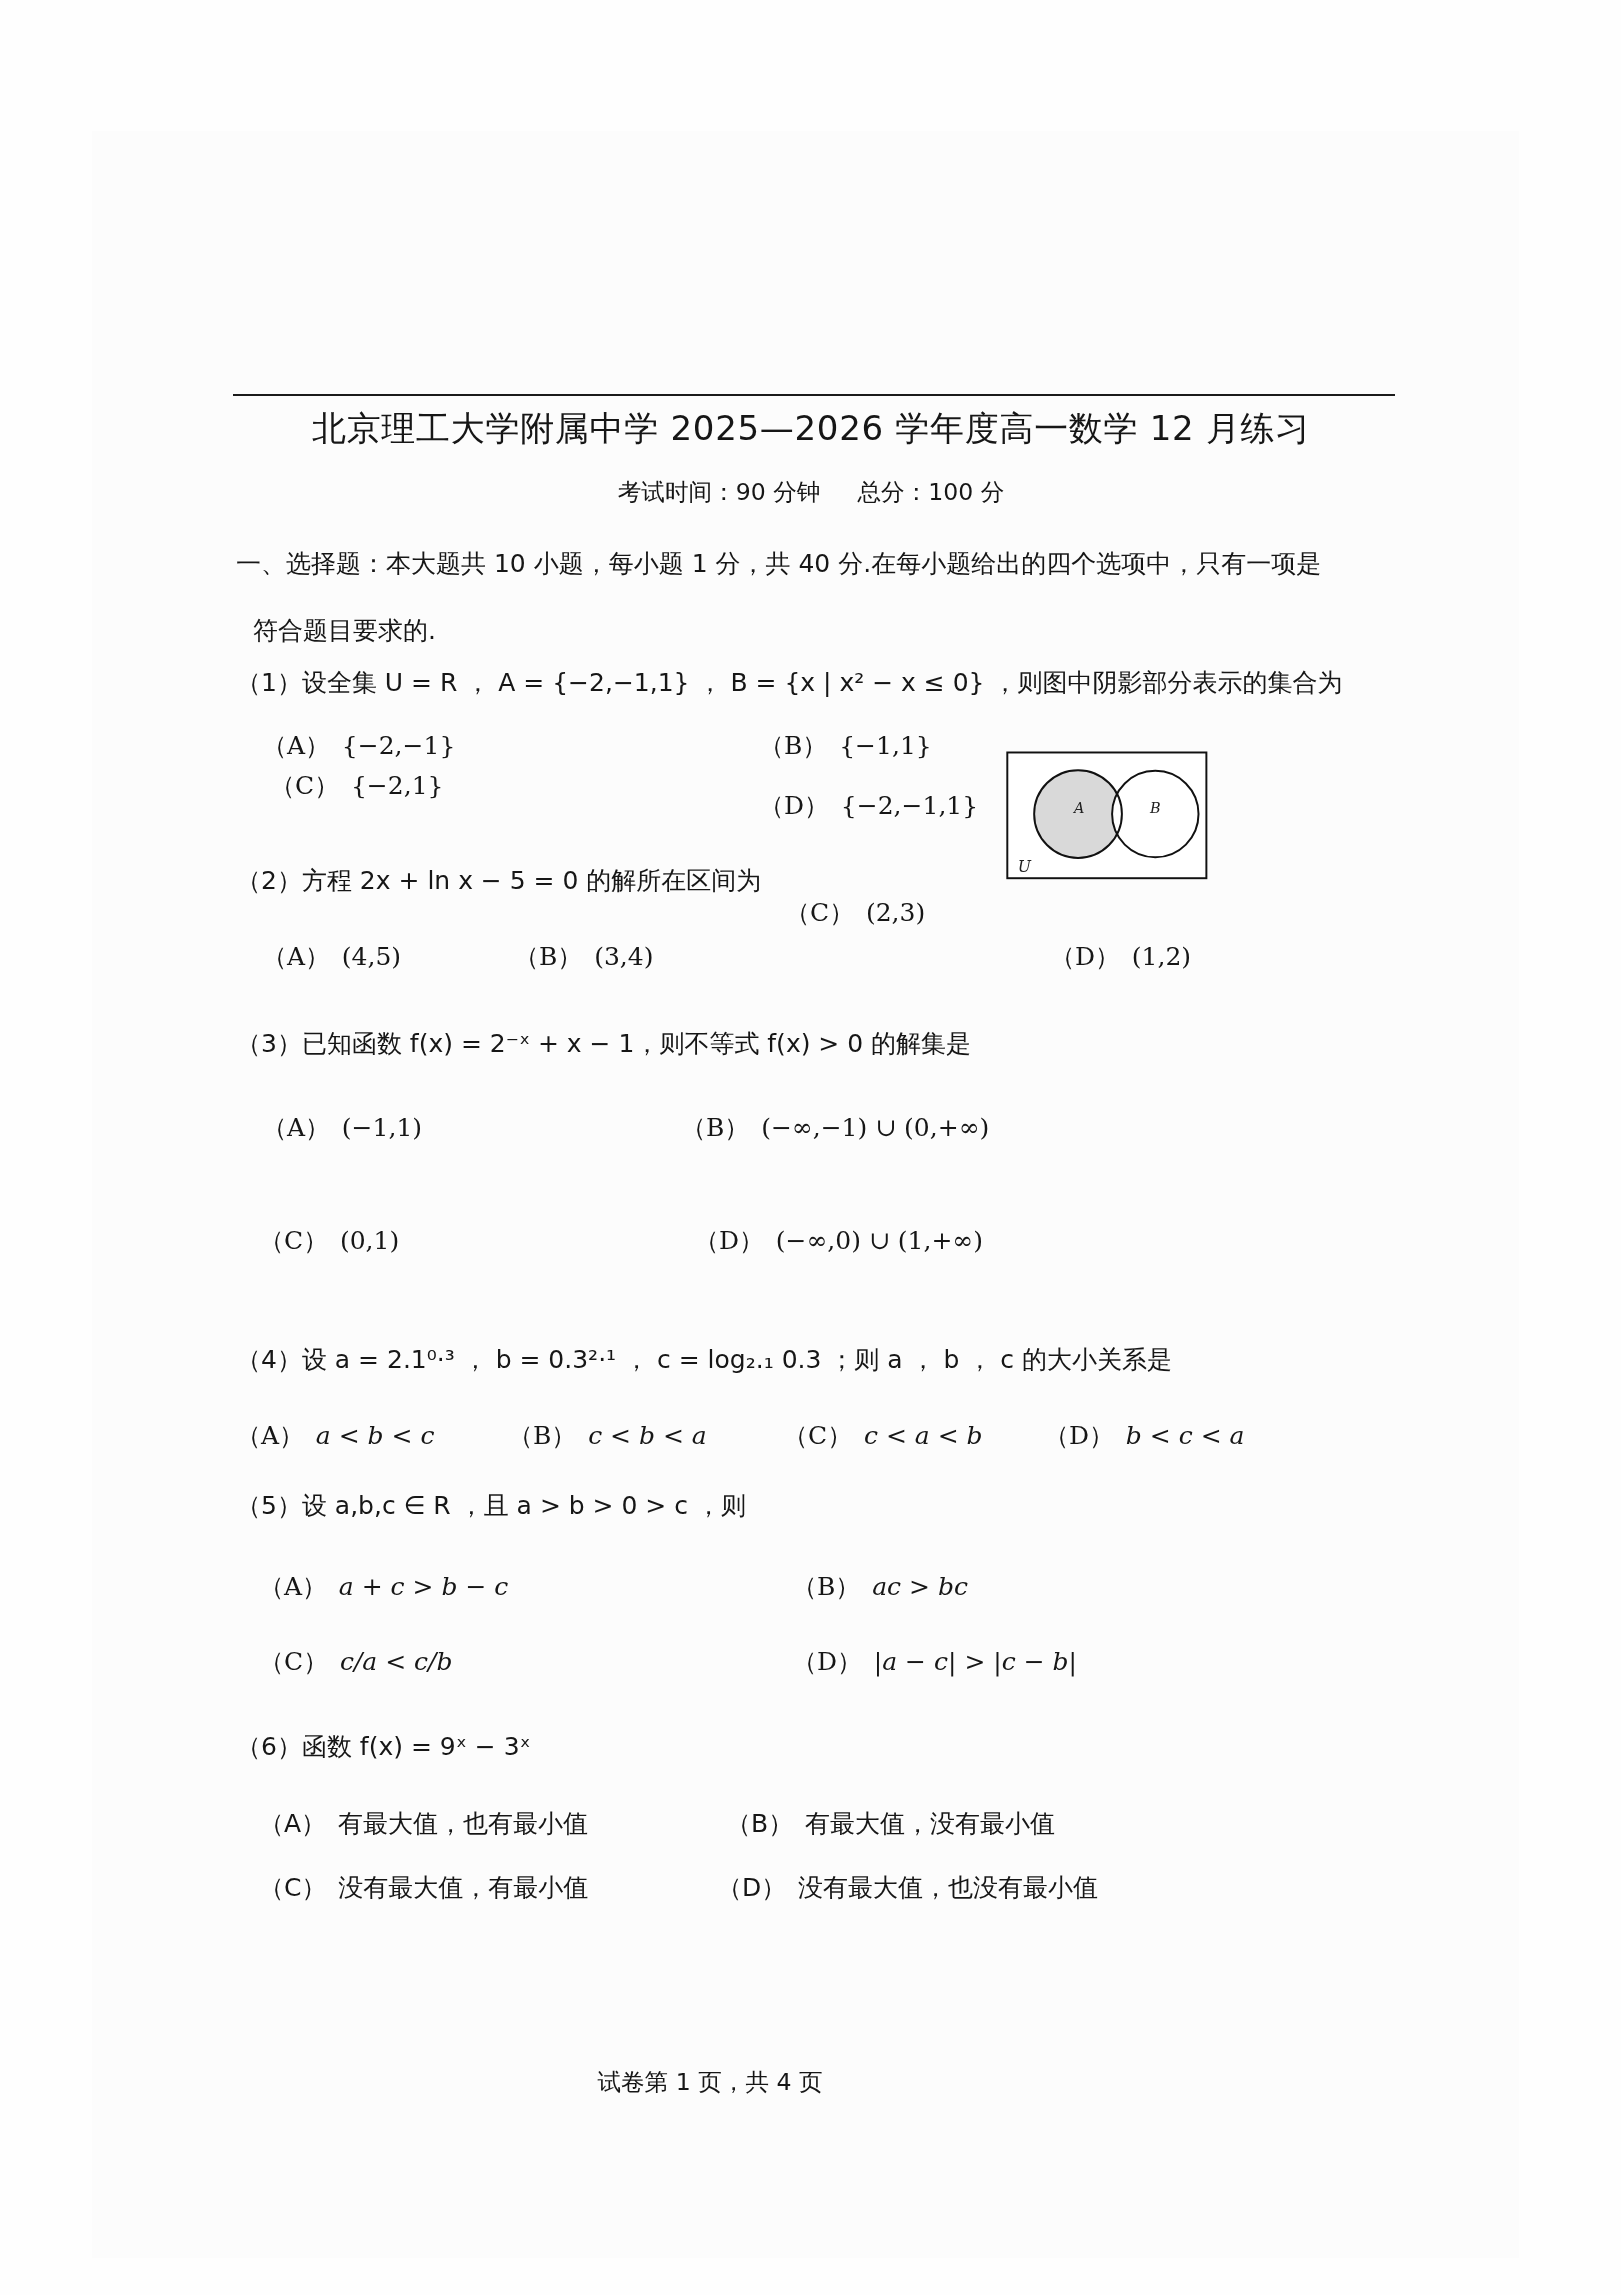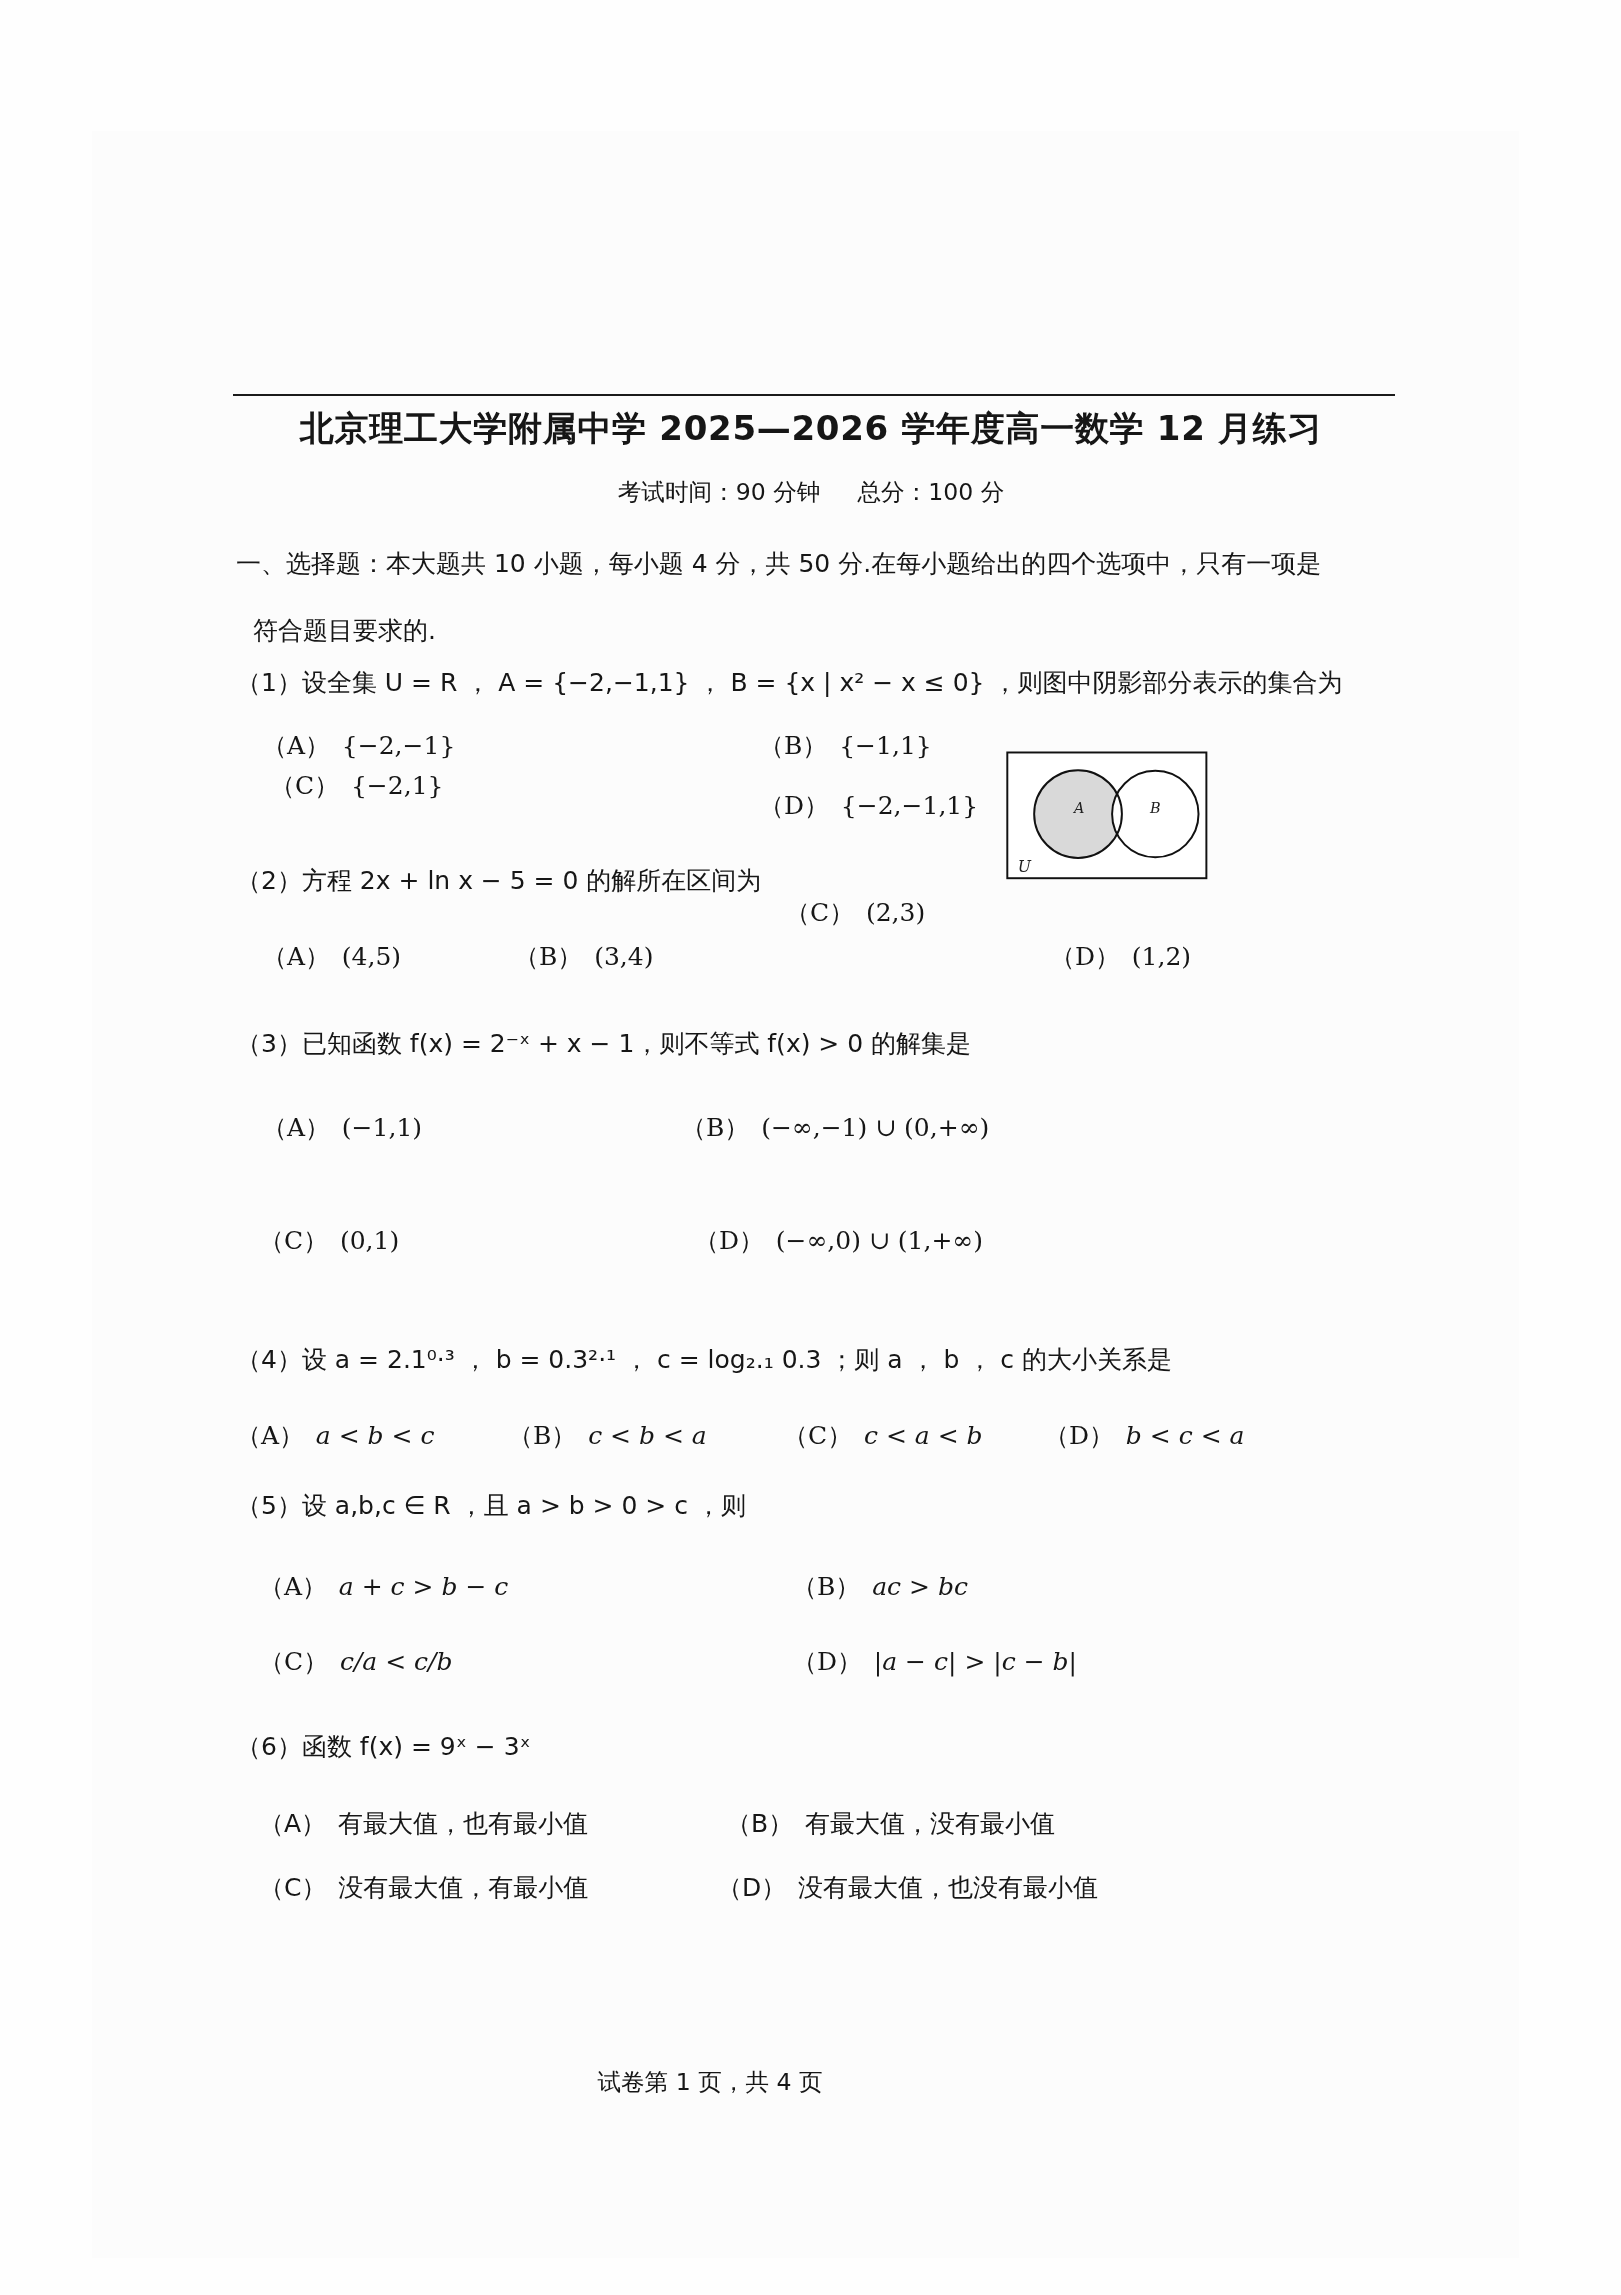--- a/index.html
+++ b/index.html
@@ -14,21 +14,21 @@
     background:#fcfcfc;
   }
   .abs { position:absolute; white-space:nowrap; }
   .rule {
     position:absolute; left:233px; top:394px; width:1162px; height:0;
     border-top:2.6px solid #1b1b1b;
   }
   .title {
     left:0; width:1622px; top:406px; text-align:center;
     font-family:"DejaVu Sans", "Liberation Sans", sans-serif;
-    font-weight:bold; font-size:34px; letter-spacing:0.7px;
+    font-weight:normal; font-size:34px; letter-spacing:0.7px;
   }
   .subtitle {
     left:0; width:1622px; top:476px; text-align:center;
     font-family:"DejaVu Sans", "Liberation Sans", sans-serif;
     font-size:23.6px;
   }
   .subtitle span + span { margin-left:37px; }
   .sect {
     font-family:"DejaVu Sans", "Liberation Sans", sans-serif;
     font-size:25px;
@@ -55,21 +55,21 @@
 <body>
 
 <div class="page-shade"></div>
 
 <div class="rule"></div>
 <div class="abs title">北京理工大学附属中学 2025—2026 学年度高一数学 12 月练习</div>
 <div class="abs subtitle">
   <span>考试时间：90 分钟</span><span>总分：100 分</span>
 </div>
 
-<div class="abs sect" style="left:236px; top:547px;">一、选择题：本大题共 10 小题，每小题 4 分，共 50 分.在每小题给出的四个选项中，只有一项是</div>
+<div class="abs sect" style="left:236px; top:547px;">一、选择题：本大题共 10 小题，每小题 1 分，共 40 分.在每小题给出的四个选项中，只有一项是</div>
 <div class="abs sect" style="left:253px; top:614px;">符合题目要求的.</div>
 
 <div class="abs q" style="left:236px; top:666px;">（1）设全集 U = R ， A = {−2,−1,1} ， B = {x | x² − x ≤ 0} ，则图中阴影部分表示的集合为</div>
 <div class="abs opt" style="left:262px; top:729px;"><span class="lbl">（A）</span><span>{−2,−1}</span></div>
 <div class="abs opt" style="left:759px; top:729px;"><span class="lbl">（B）</span><span>{−1,1}</span></div>
 <div class="abs opt" style="left:262px; top:769px;margin-left:8px;"><span class="lbl">（C）</span><span>{−2,1}</span></div>
 <div class="abs opt" style="left:759px; top:789px;"><span class="lbl">（D）</span><span>{−2,−1,1}</span></div>
 
 <svg class="venn" viewBox="0 0 310 198">
   <defs>

